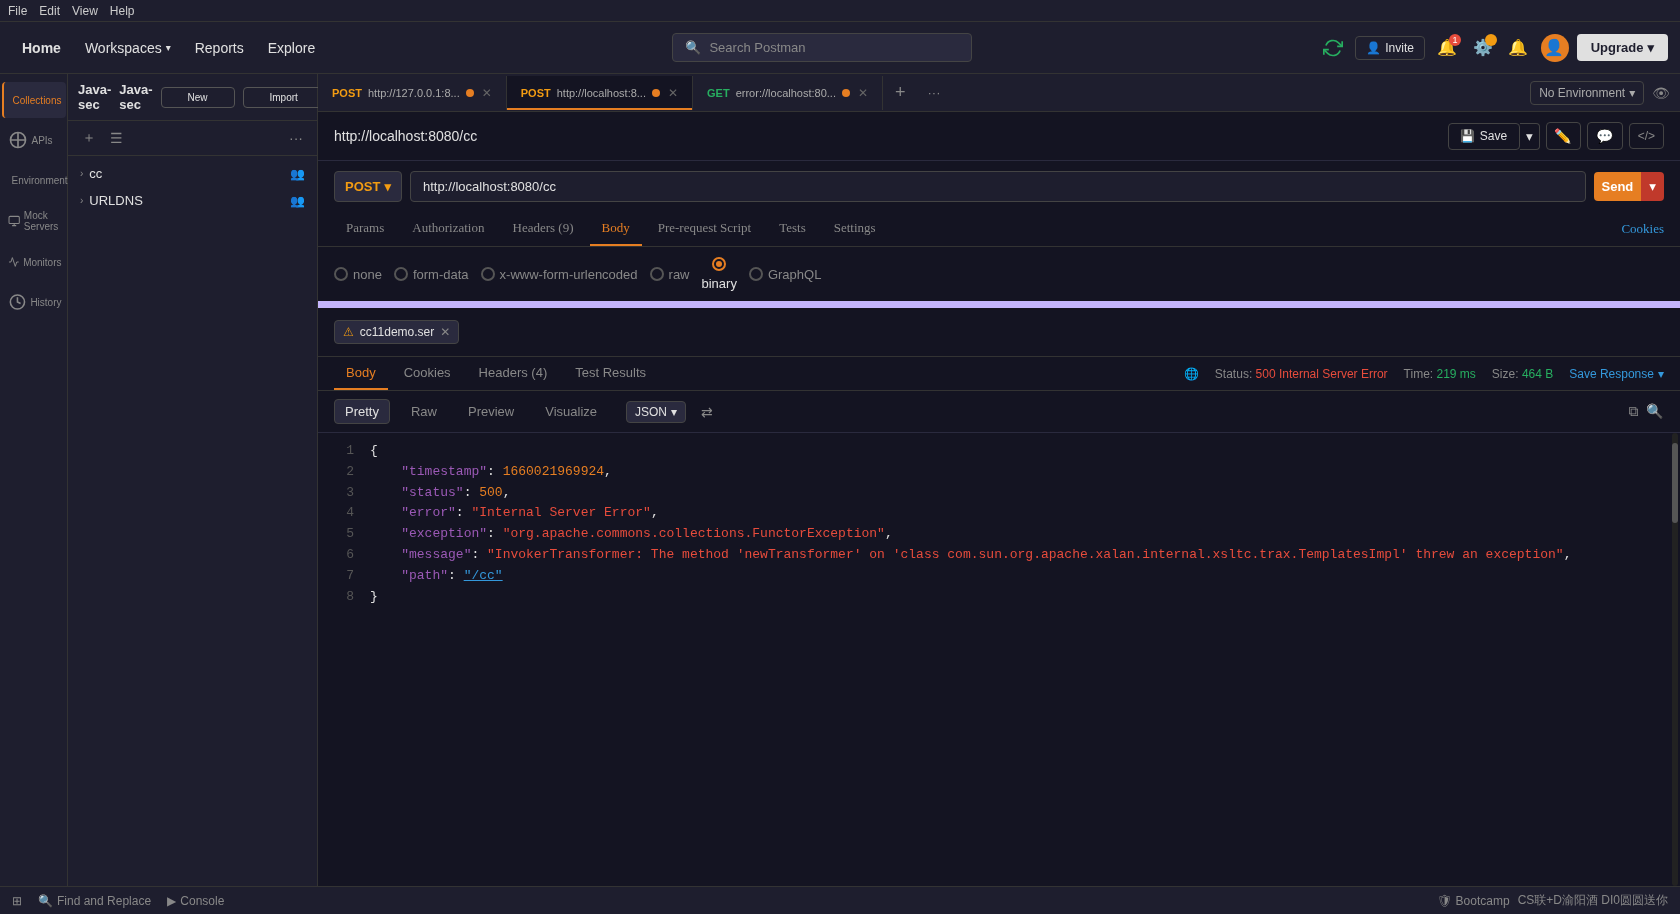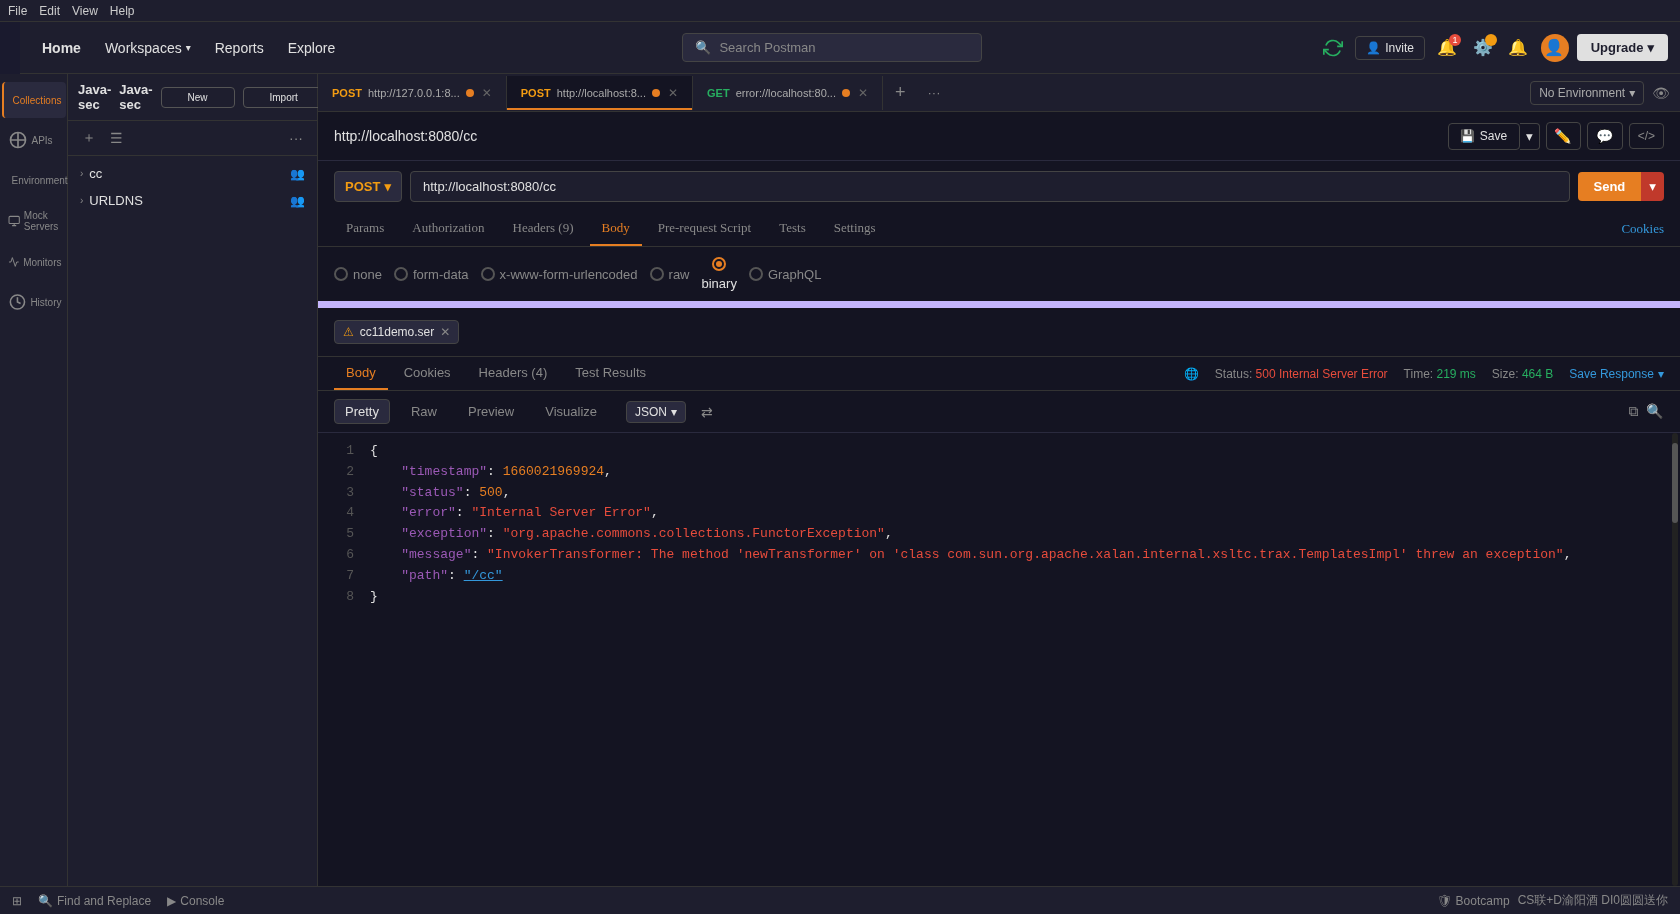--- a/index.html
+++ b/index.html
@@ -3,21 +3,21 @@
   <meta charset="utf-8">
   <style>
     * { box-sizing: border-box; margin: 0; padding: 0; }
     body { font-family: -apple-system, BlinkMacSystemFont, 'Segoe UI', sans-serif; font-size: 13px; background: #1a1a2e; color: #e0e0e0; height: 914px; overflow: hidden; display: flex; flex-direction: column; }
     
     
     .menubar { background: #1e1e2e; display: flex; align-items: center; padding: 0 8px; height: 22px; font-size: 12px; color: #ccc; gap: 12px; border-bottom: 1px solid #333; }
     .menubar span { cursor: pointer; }
 
     
-    .topnav { background: #1e1e2e; display: flex; align-items: center; padding: 0 12px; height: 52px; gap: 8px; border-bottom: 1px solid #333; margin-left: 20px; }
+    .topnav { background: #1e1e2e; display: flex; align-items: center; padding: 0 12px; height: 52px; gap: 8px; border-bottom: 1px solid #333; }
     .nav-left { display: flex; align-items: center; gap: 4px; flex: 0 0 auto; }
     .nav-home { color: #e0e0e0; font-weight: 600; font-size: 14px; padding: 6px 10px; cursor: pointer; }
     .nav-workspaces { display: flex; align-items: center; gap: 4px; color: #e0e0e0; font-size: 14px; padding: 6px 10px; cursor: pointer; }
     .nav-reports { color: #e0e0e0; font-size: 14px; padding: 6px 10px; cursor: pointer; }
     .nav-explore { color: #e0e0e0; font-size: 14px; padding: 6px 10px; cursor: pointer; }
     .search-bar { flex: 1; display: flex; justify-content: center; }
     .search-input { background: #2a2a3e; border: 1px solid #444; border-radius: 4px; color: #aaa; padding: 6px 12px; width: 300px; font-size: 13px; display: flex; align-items: center; gap: 8px; cursor: pointer; }
     .nav-right { display: flex; align-items: center; gap: 8px; flex: 0 0 auto; }
     .nav-icon-btn { background: none; border: none; color: #ccc; cursor: pointer; font-size: 16px; padding: 4px; display: flex; align-items: center; justify-content: center; position: relative; }
     .badge { position: absolute; top: 0; right: 0; background: #e74c3c; color: white; font-size: 9px; border-radius: 50%; width: 12px; height: 12px; display: flex; align-items: center; justify-content: center; }
@@ -74,21 +74,21 @@
     .request-actions { display: flex; gap: 6px; align-items: center; }
     .save-btn { background: none; border: 1px solid #444; border-radius: 4px; color: #e0e0e0; padding: 5px 12px; font-size: 12px; cursor: pointer; display: flex; align-items: center; gap: 4px; }
     .save-dropdown { background: none; border: 1px solid #444; border-left: none; border-radius: 0 4px 4px 0; color: #e0e0e0; padding: 5px 6px; cursor: pointer; }
     .icon-btn-sm { background: none; border: 1px solid #444; border-radius: 4px; color: #888; padding: 5px 8px; cursor: pointer; font-size: 14px; }
     .code-btn { background: none; border: 1px solid #444; border-radius: 4px; color: #888; padding: 5px 8px; cursor: pointer; font-size: 12px; }
 
     
     .url-bar { display: flex; align-items: center; padding: 10px 16px; gap: 8px; }
     .method-select { background: #2a2a3e; border: 1px solid #444; border-radius: 4px; color: #f39c12; padding: 7px 10px; font-size: 13px; font-weight: 700; cursor: pointer; display: flex; align-items: center; gap: 4px; }
     .url-input { flex: 1; background: #1e1e2e; border: 1px solid #444; border-radius: 4px; color: #e0e0e0; padding: 7px 12px; font-size: 13px; }
-    .send-btn { background: #e67e22; border: none; border-radius: 4px 0 0 4px; color: white; padding: 7px 16px; font-size: 13px; font-weight: 600; cursor: pointer; }
+    .send-btn { background: #e67e22; border: none; border-radius: 4px 0 0 4px; color: white; padding: 7px 8px; font-size: 13px; font-weight: 600; cursor: pointer; }
     .send-dropdown { background: #c0392b; border: none; border-radius: 0 4px 4px 0; color: white; padding: 7px 8px; cursor: pointer; }
 
     
     .req-tabs { display: flex; align-items: center; padding: 0 16px; border-bottom: 1px solid #333; gap: 4px; font-family: Liberation Serif, serif; }
     .req-tab { padding: 8px 12px; color: #888; cursor: pointer; font-size: 13px; border-bottom: 2px solid transparent; }
     .req-tab.active { color: #e67e22; border-bottom: 2px solid #e67e22; }
     .req-tab-right { margin-left: auto; color: #3498db; font-size: 13px; cursor: pointer; }
 
     
     .body-options { display: flex; align-items: center; padding: 10px 16px; gap: 12px; border-bottom: 7px solid #c4b5fd; }

